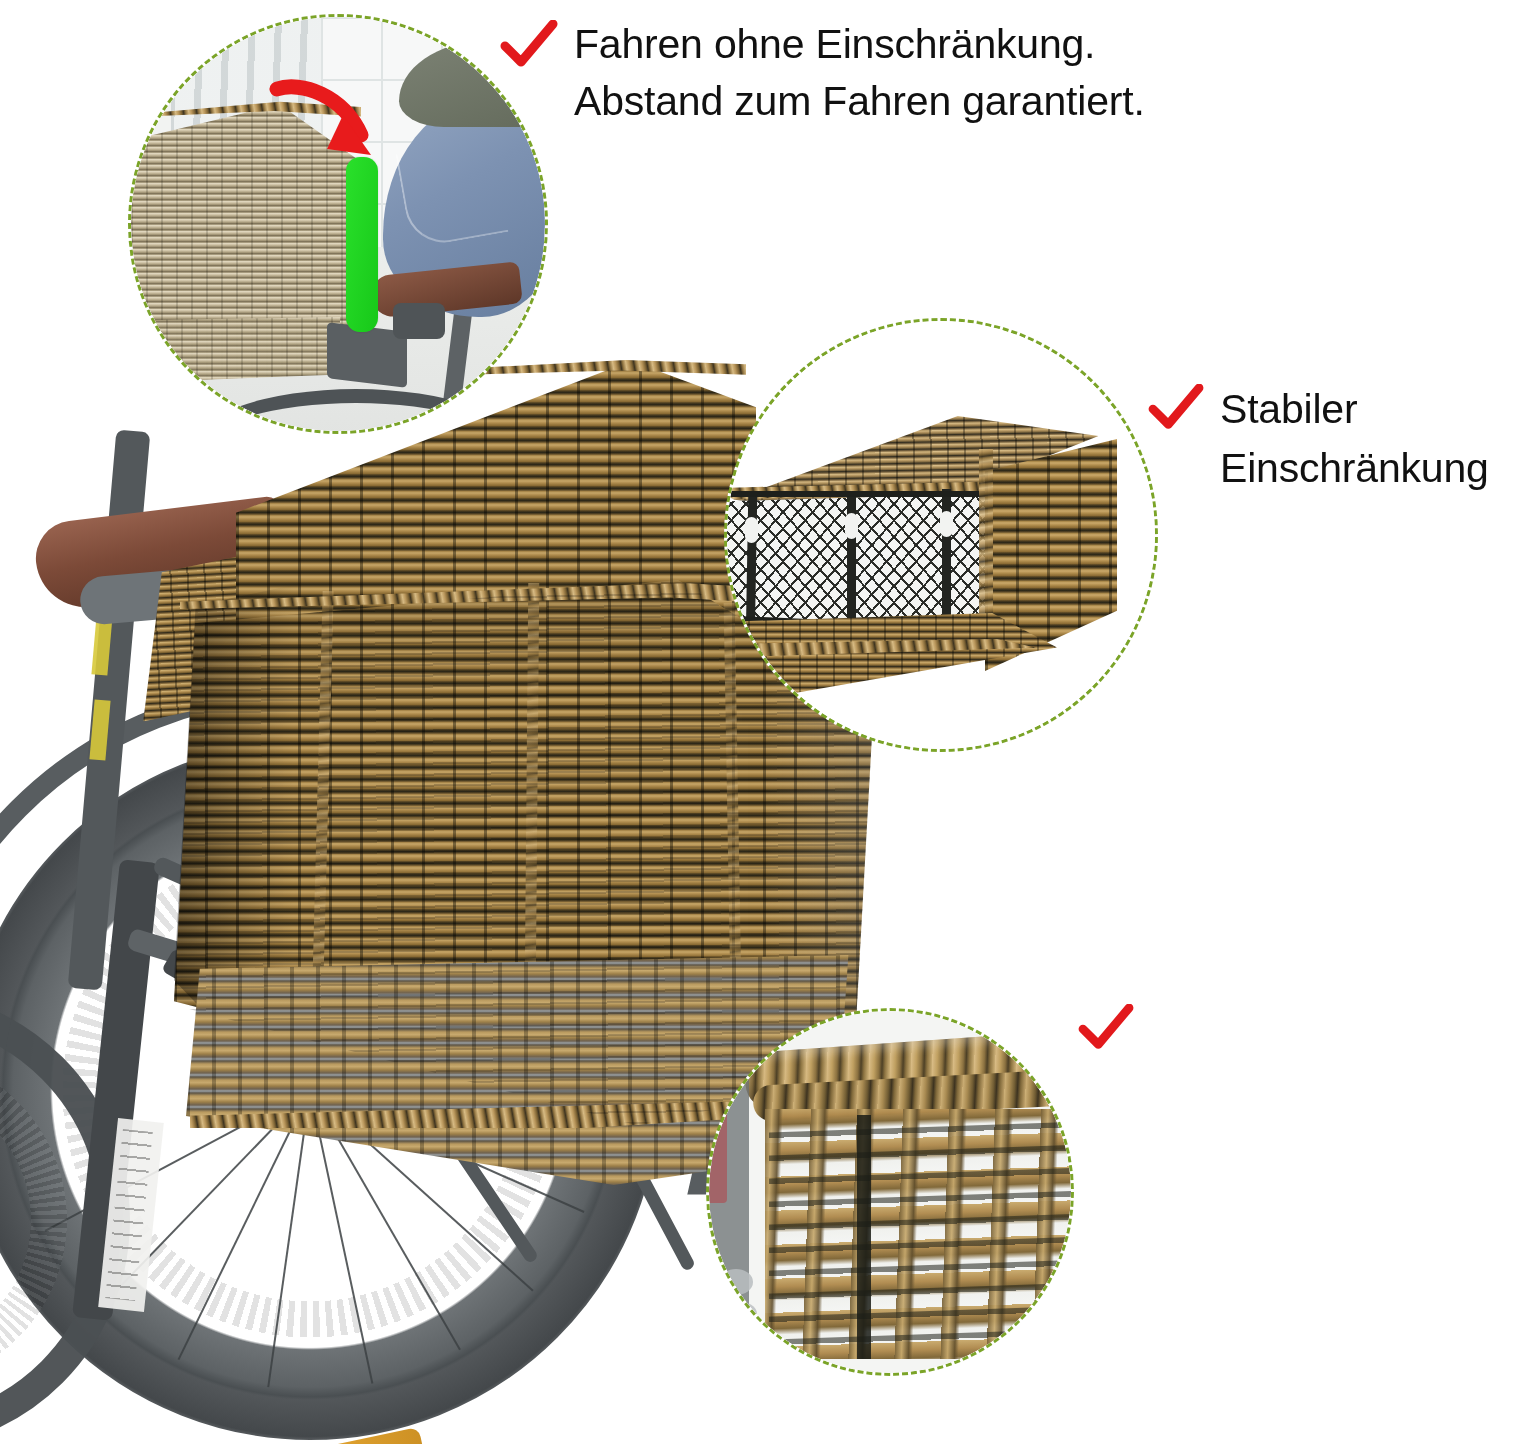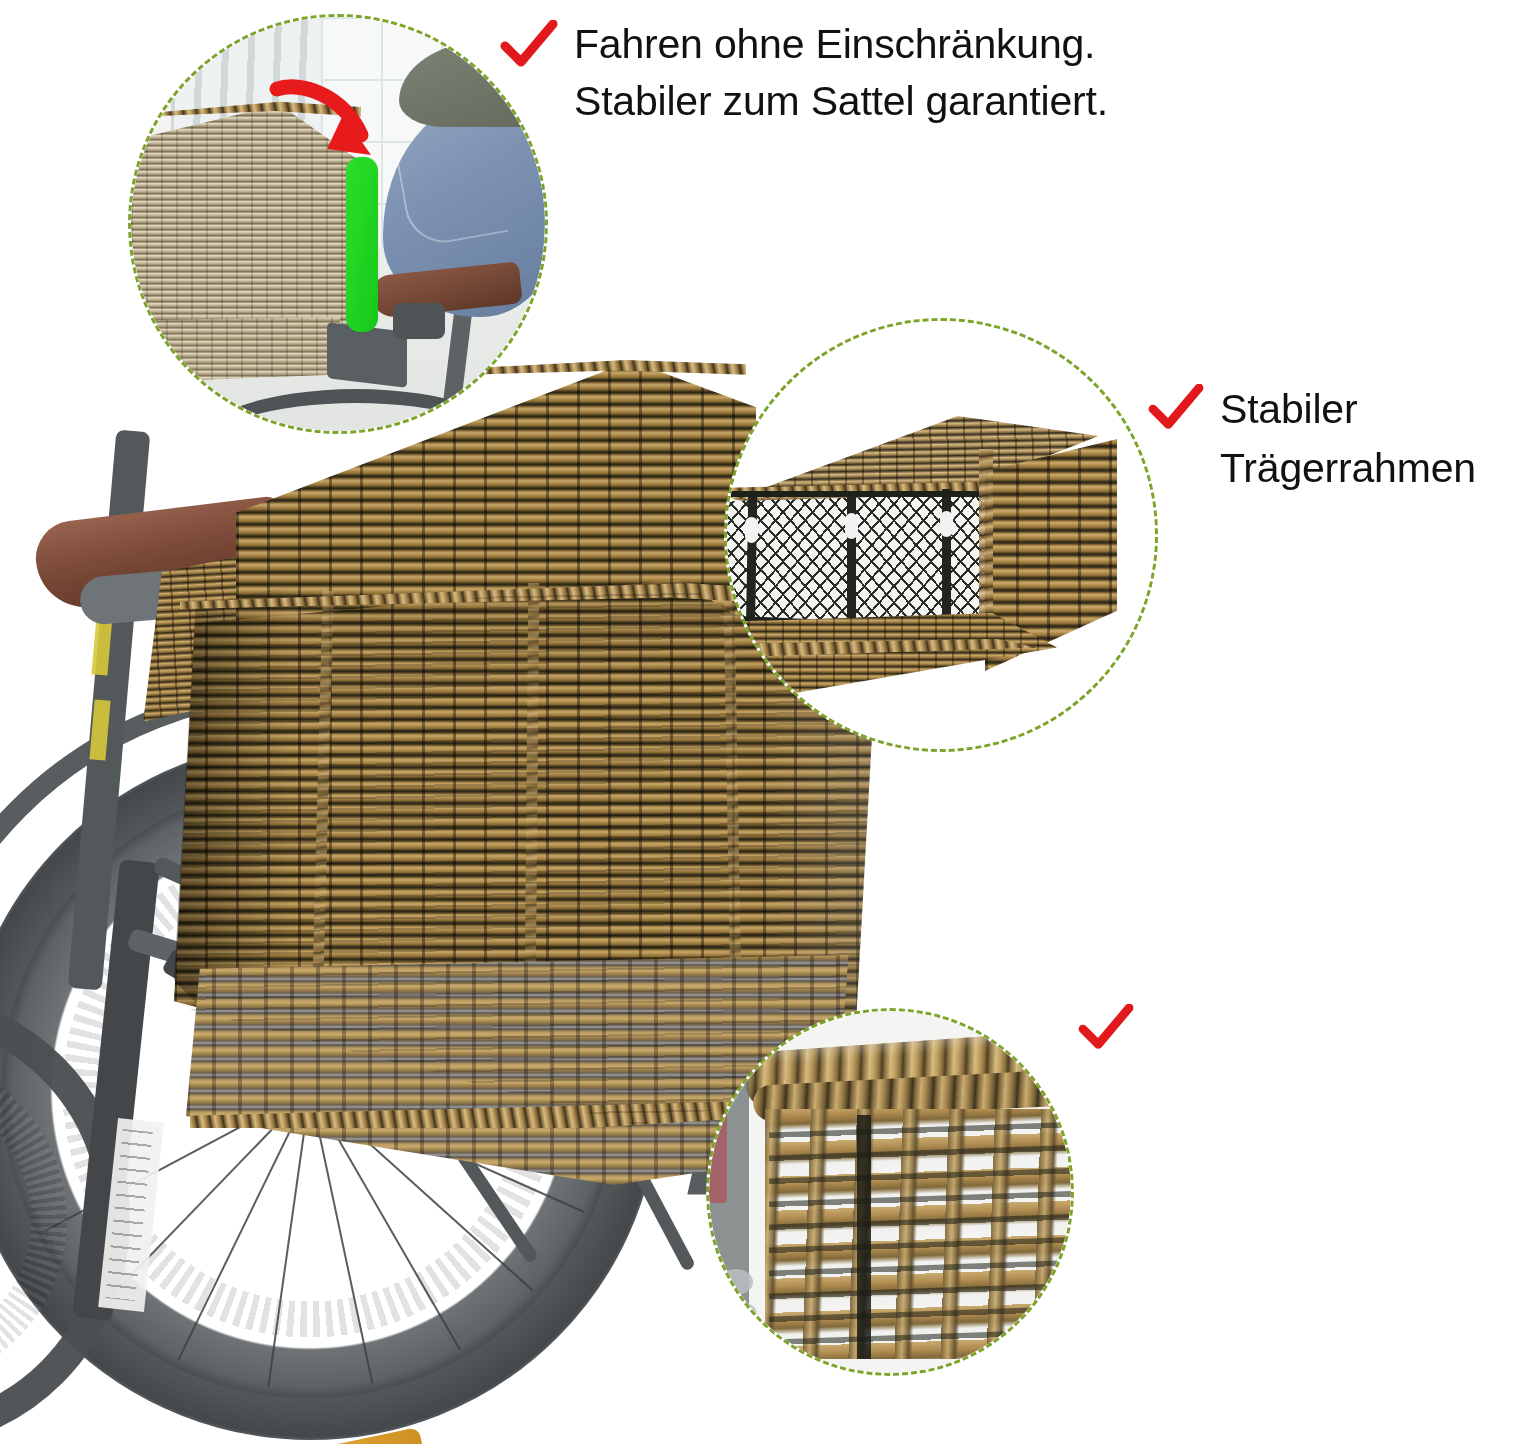--- a/index.html
+++ b/index.html
@@ -385,29 +385,29 @@
       <div style="position:absolute;left:10px;top:258px;width:34px;height:26px;background:#b9bdbf;border-radius:50%;opacity:.85;"></div>
       <div style="position:absolute;left:22px;top:292px;width:26px;height:22px;background:#b9bdbf;border-radius:50%;opacity:.8;"></div>
     </div>
   </div>
 
   <div class="feature" style="left:500px;top:16px;width:800px;">
     <svg class="tick" width="58" height="52" viewBox="0 0 58 52">
       <path d="M5,26 L21,42 L53,4" stroke="#E2191C" stroke-width="9" fill="none" stroke-linecap="round" stroke-linejoin="round"></path>
     </svg>
     <div class="ftext">Fahren ohne Einschränkung.
-Stabiler zum Sattel garantiert.</div>
+Abstand zum Fahren garantiert.</div>
   </div>
 
   <div class="feature" style="left:1148px;top:380px;width:400px;">
     <svg class="tick" width="56" height="50" viewBox="0 0 58 52">
       <path d="M5,26 L21,42 L53,4" stroke="#E2191C" stroke-width="9" fill="none" stroke-linecap="round" stroke-linejoin="round"></path>
     </svg>
     <div class="ftext tight">Stabiler
-Trägerrahmen</div>
+Einschränkung</div>
   </div>
 
   <div class="feature" style="left:1078px;top:1000px;width:460px;">
     <svg class="tick" width="56" height="50" viewBox="0 0 58 52">
       <path d="M5,26 L21,42 L53,4" stroke="#E2191C" stroke-width="9" fill="none" stroke-linecap="round" stroke-linejoin="round"></path>
     </svg>
   </div>
 
 </div>
 

